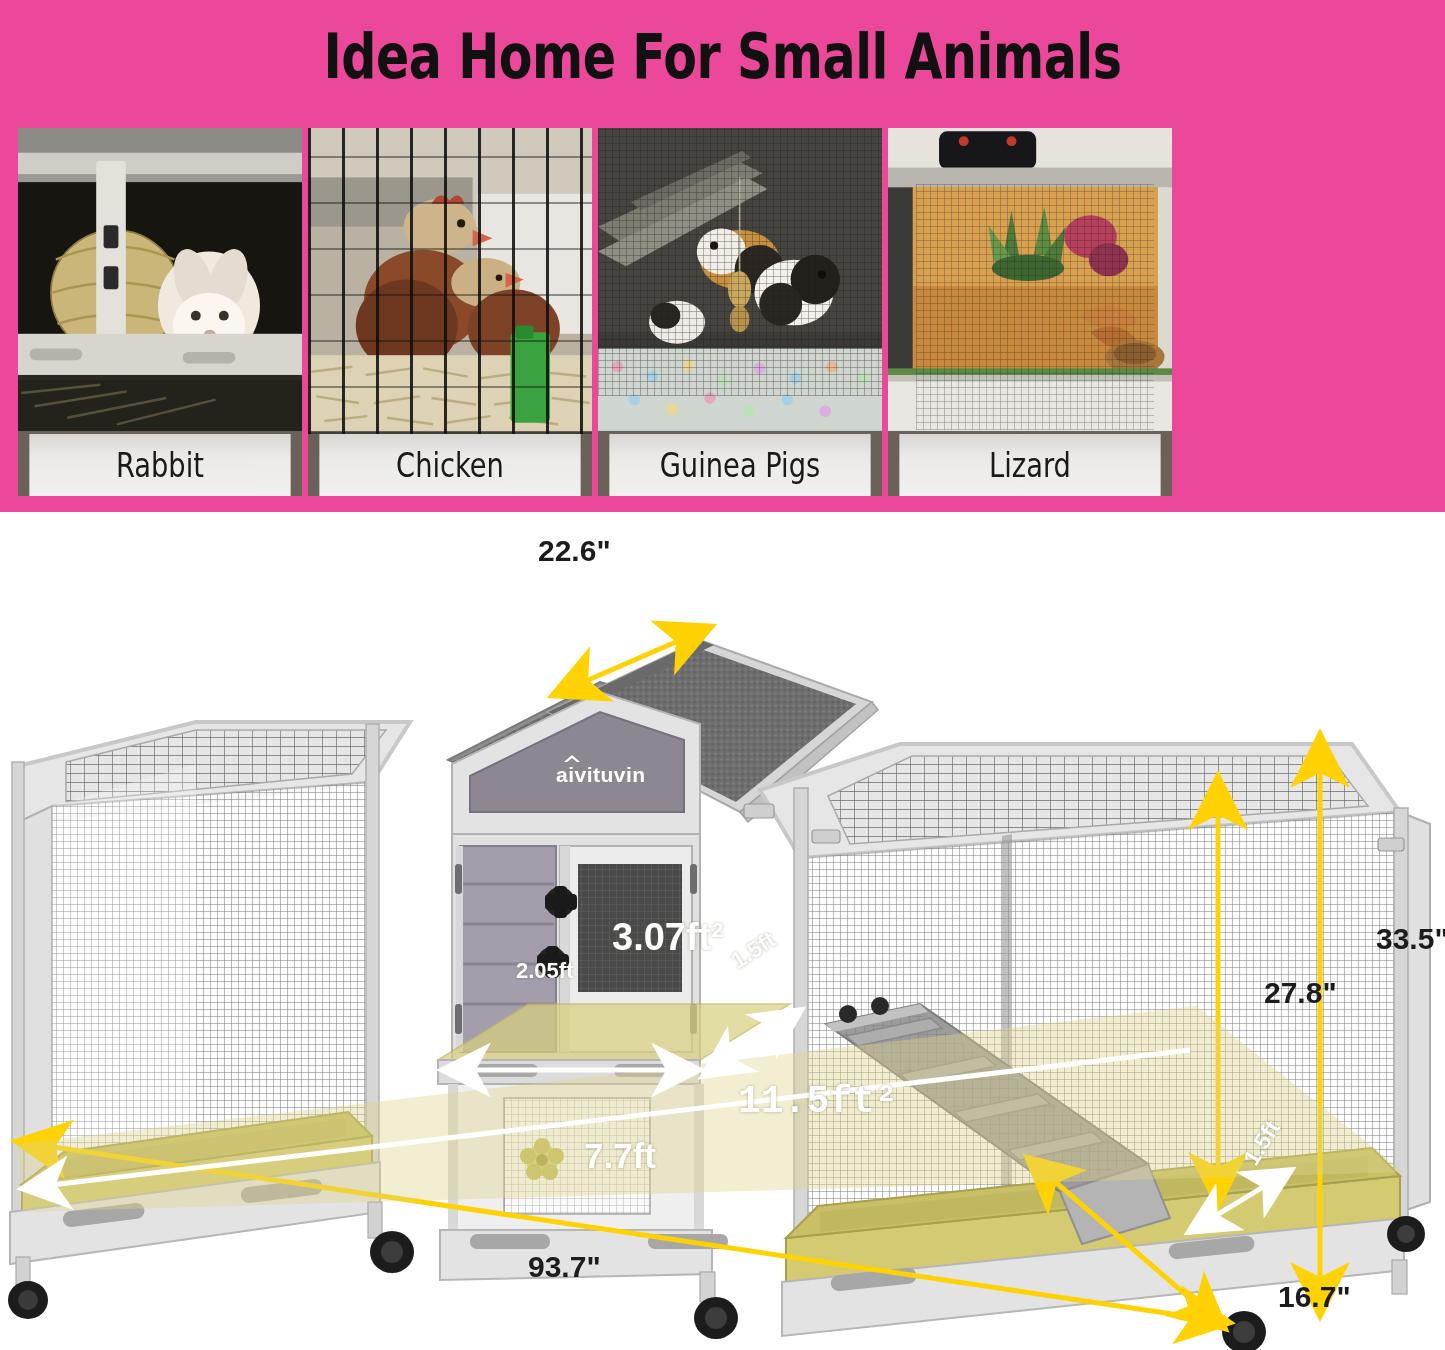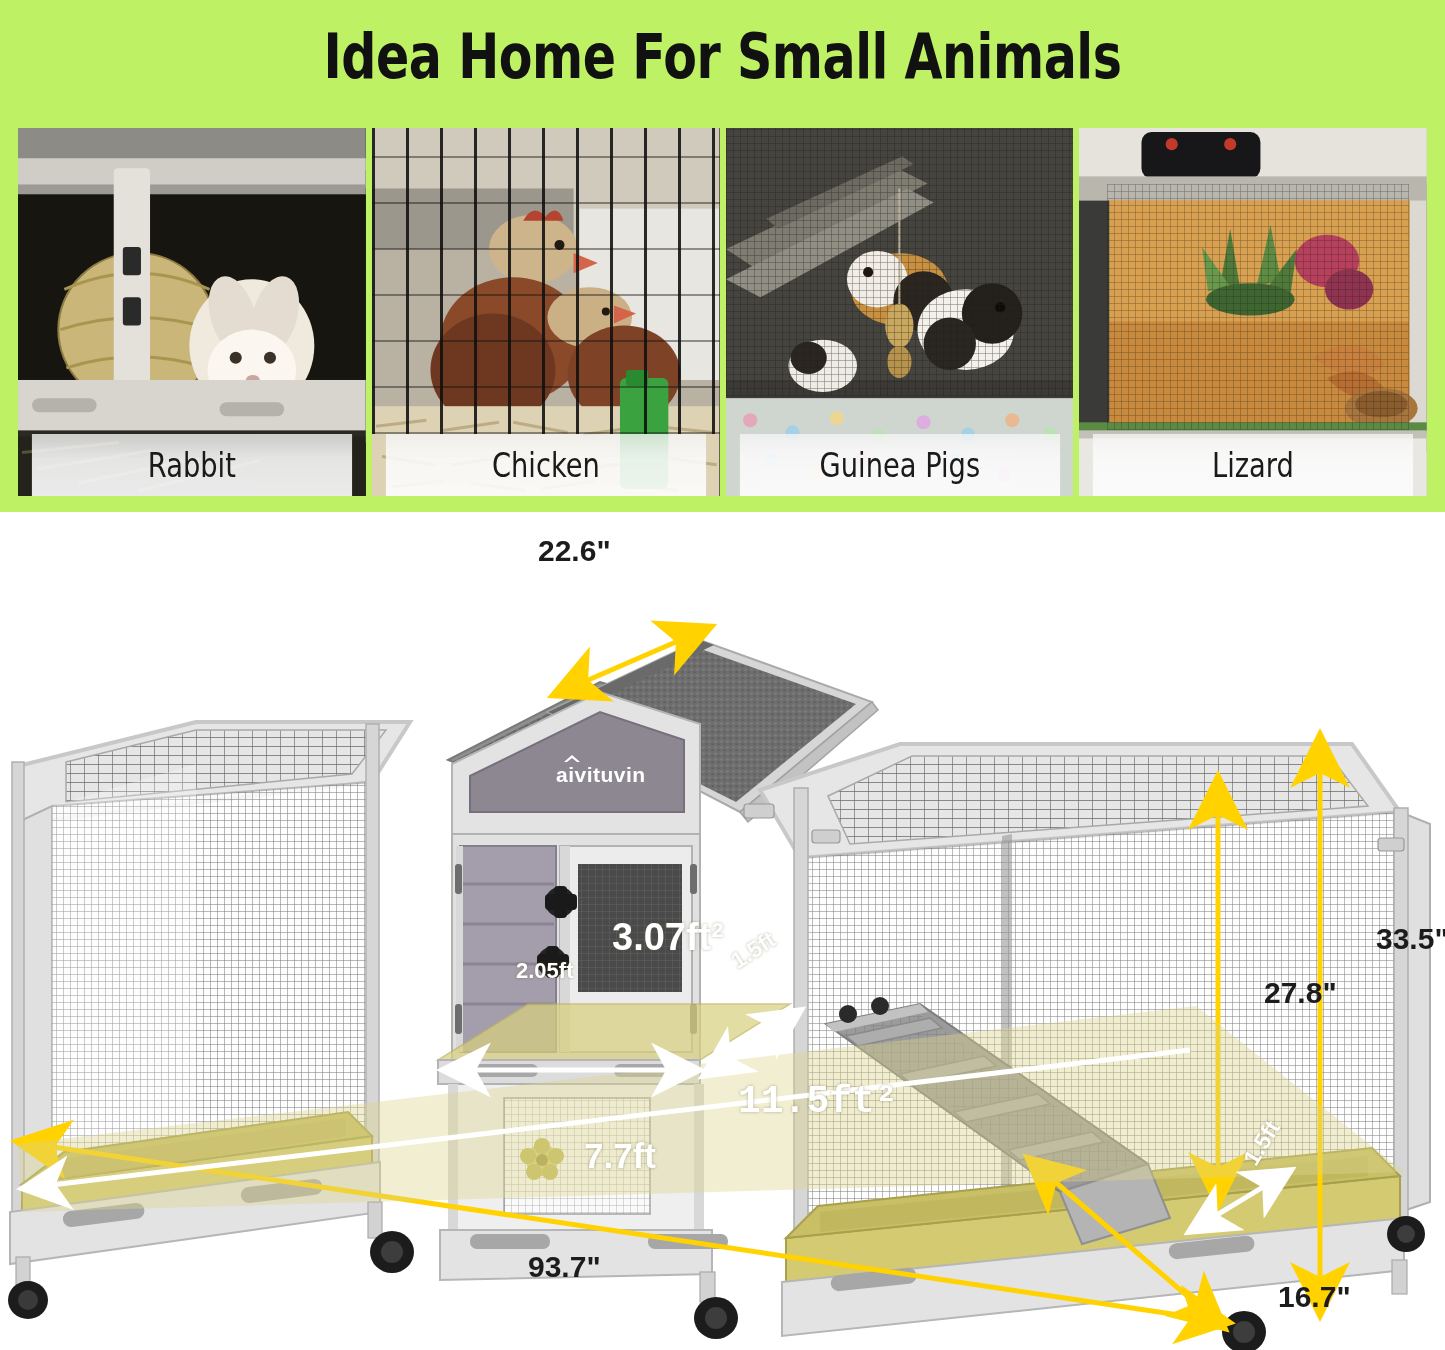--- a/index.html
+++ b/index.html
@@ -8,40 +8,40 @@
     font-family:"Liberation Sans", sans-serif;
     background:#ffffff;
     position:relative;
     overflow:hidden;
   }
 
   
   .banner {
     position:absolute; left:0; top:0;
     width:1445px; height:512px;
-    background:#bef264;
+    background:#ec4899;
   }
   .banner-title {
     position:absolute; left:0; top:26px;
     width:1445px;
     text-align:center;
     font-family:"Liberation Sans Narrow","DejaVu Sans Condensed","Liberation Sans",sans-serif;
     font-weight:bold;
     font-size:62px;
     line-height:62px;
     letter-spacing:-0.5px;
     color:#111111;
     transform:scaleX(0.88);
     transform-origin:center top;
     white-space:nowrap;
   }
 
   .photo-strip {
     position:absolute; left:18px; top:128px;
-    width:1409px; height:368px;
+    width:1154px; height:368px;
     display:flex;
     gap:6px;
   }
   .photo-card {
     position:relative;
     flex:1 1 0;
     height:368px;
     overflow:hidden;
     background:#6a6258;
   }

